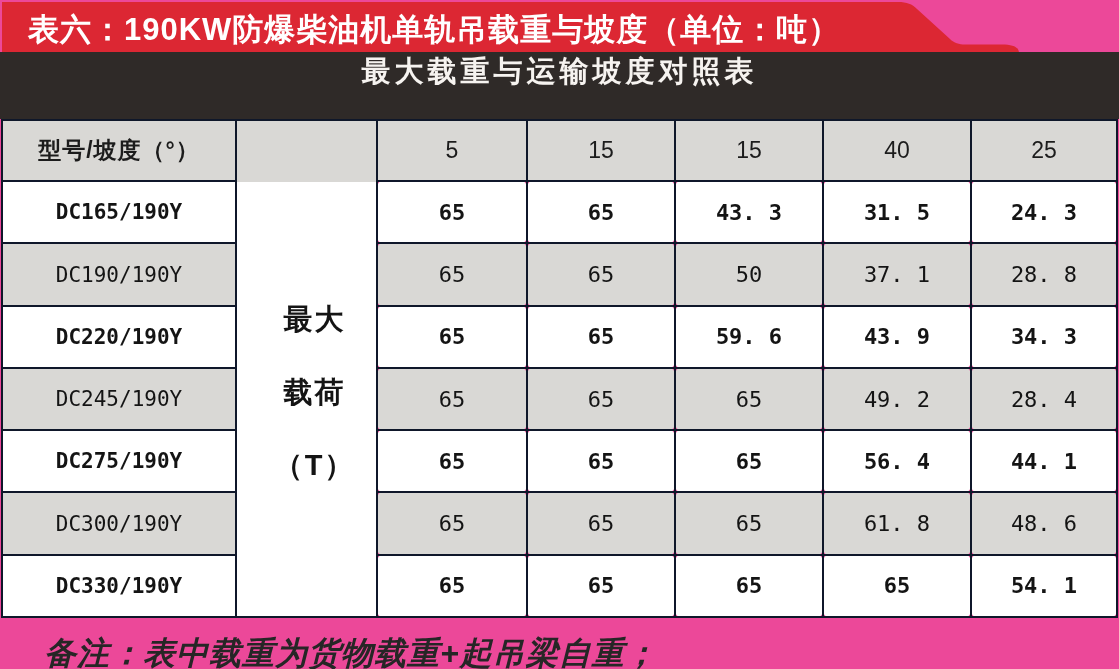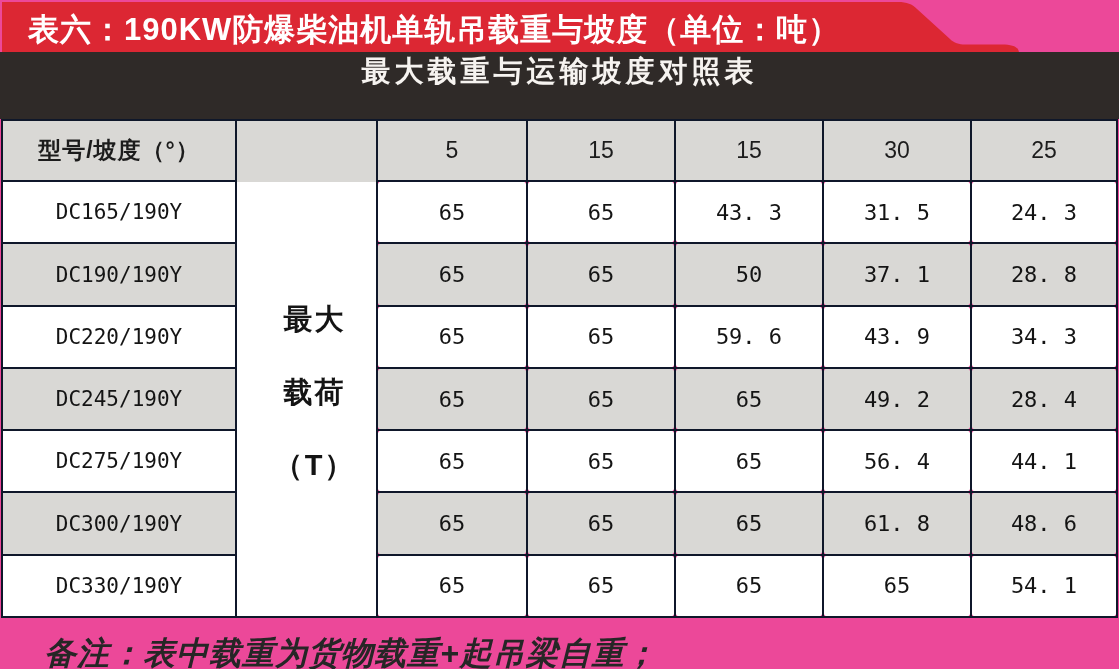--- a/index.html
+++ b/index.html
@@ -22,21 +22,21 @@
   .black-bar-title{
     color:#f6f3f0;font-size:29px;font-weight:bold;letter-spacing:4px;white-space:nowrap;
   }
   
   .grid{position:absolute;top:119px;left:1px;}
   table{border-collapse:collapse;table-layout:fixed;}
   td{border:2px solid #0f172a;text-align:center;vertical-align:middle;padding:0;overflow:hidden;}
   tr.hdr{height:61px;}
   tr.data{height:62px;}
   .grey{background:#d9d8d5;}
-  .white{background:#ffffff;}
+  .white{background:#ffffff;font-weight:bold;}
   .corner{font-size:23px;font-weight:bold;color:#1c1c1c;letter-spacing:1px;}
   .slope{font-size:23px;color:#1c1c1c;font-weight:500;}
   .model{font-family:"DejaVu Sans Mono","Liberation Mono",monospace;font-size:21px;color:#141414;letter-spacing:0px;}
   .val{font-family:"DejaVu Sans Mono","Liberation Mono",monospace;font-size:22px;color:#141414;border-radius:6px;}
   .merged{
     background:linear-gradient(180deg,#d9d8d5 0px,#d9d8d5 61px,#ffffff 61px,#ffffff 100%);
     padding-left:16px;
   }
   .merged-inner{
     height:495px;box-sizing:border-box;padding-top:48px;
@@ -82,21 +82,21 @@
         <td class="merged" rowspan="8">
           <div class="merged-inner">
             <span>最大</span>
             <span>载荷</span>
             <span>（T）</span>
           </div>
         </td>
         <td class="grey slope">5</td>
         <td class="grey slope">15</td>
         <td class="grey slope">15</td>
-        <td class="grey slope">30</td>
+        <td class="grey slope">40</td>
         <td class="grey slope">25</td>
       </tr>
 
       <tr class="data">
         <td class="white model">DC165/190Y</td>
         <td class="white val">65</td>
         <td class="white val">65</td>
         <td class="white val">43. 3</td>
         <td class="white val">31. 5</td>
         <td class="white val">24. 3</td>

